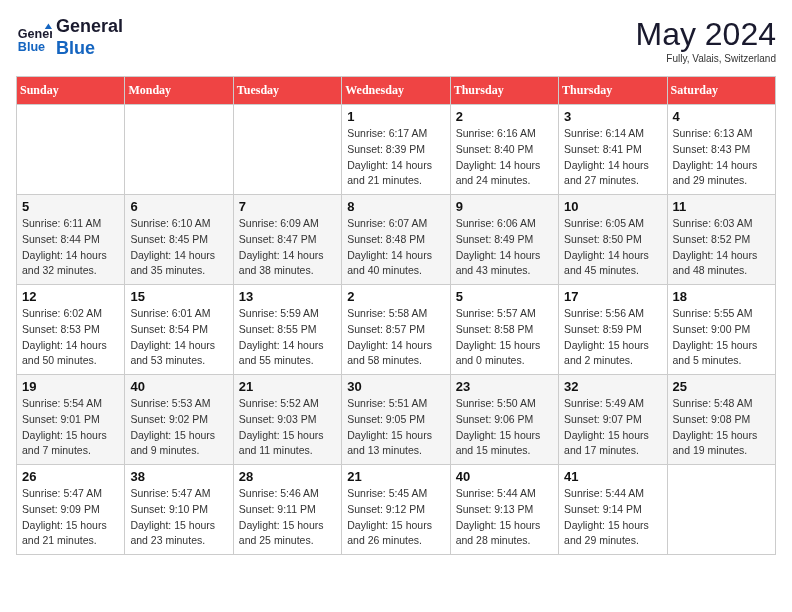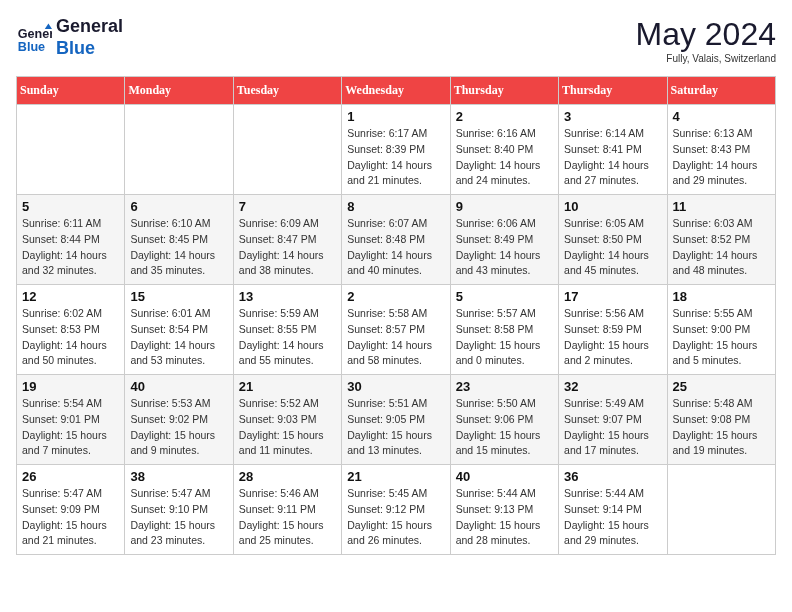--- a/index.html
+++ b/index.html
@@ -240,19 +240,19 @@
         </td>
         <td>
           <div class="day-num">21</div>
           <div class="day-info">Sunrise: 5:45 AM<br>Sunset: 9:12 PM<br>Daylight: 15 hours<br>and 26 minutes.</div>
         </td>
         <td>
           <div class="day-num">40</div>
           <div class="day-info">Sunrise: 5:44 AM<br>Sunset: 9:13 PM<br>Daylight: 15 hours<br>and 28 minutes.</div>
         </td>
         <td>
-          <div class="day-num">36</div>
+          <div class="day-num">41</div>
           <div class="day-info">Sunrise: 5:44 AM<br>Sunset: 9:14 PM<br>Daylight: 15 hours<br>and 29 minutes.</div>
         </td>
         <td class="empty-cell"></td>
       </tr>
     </tbody>
 </table>
 
 </body></html>

